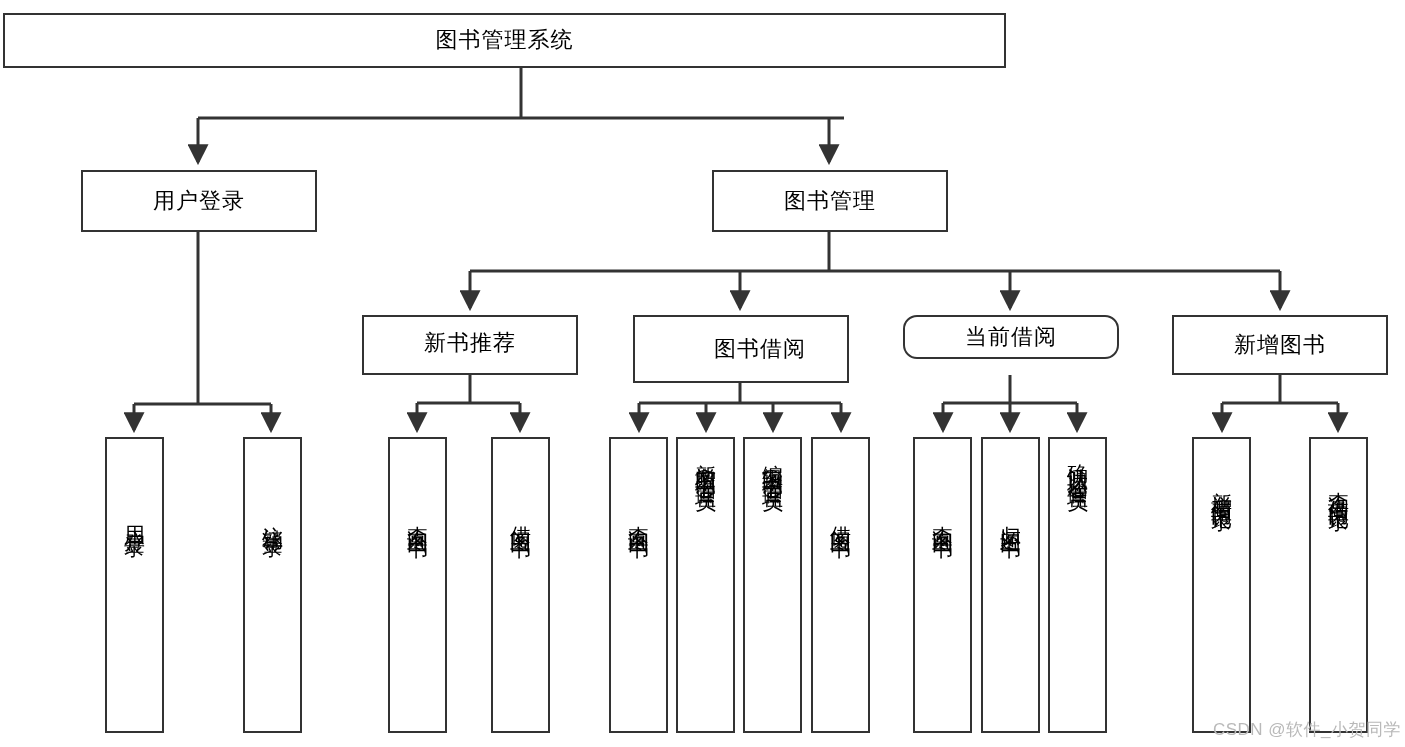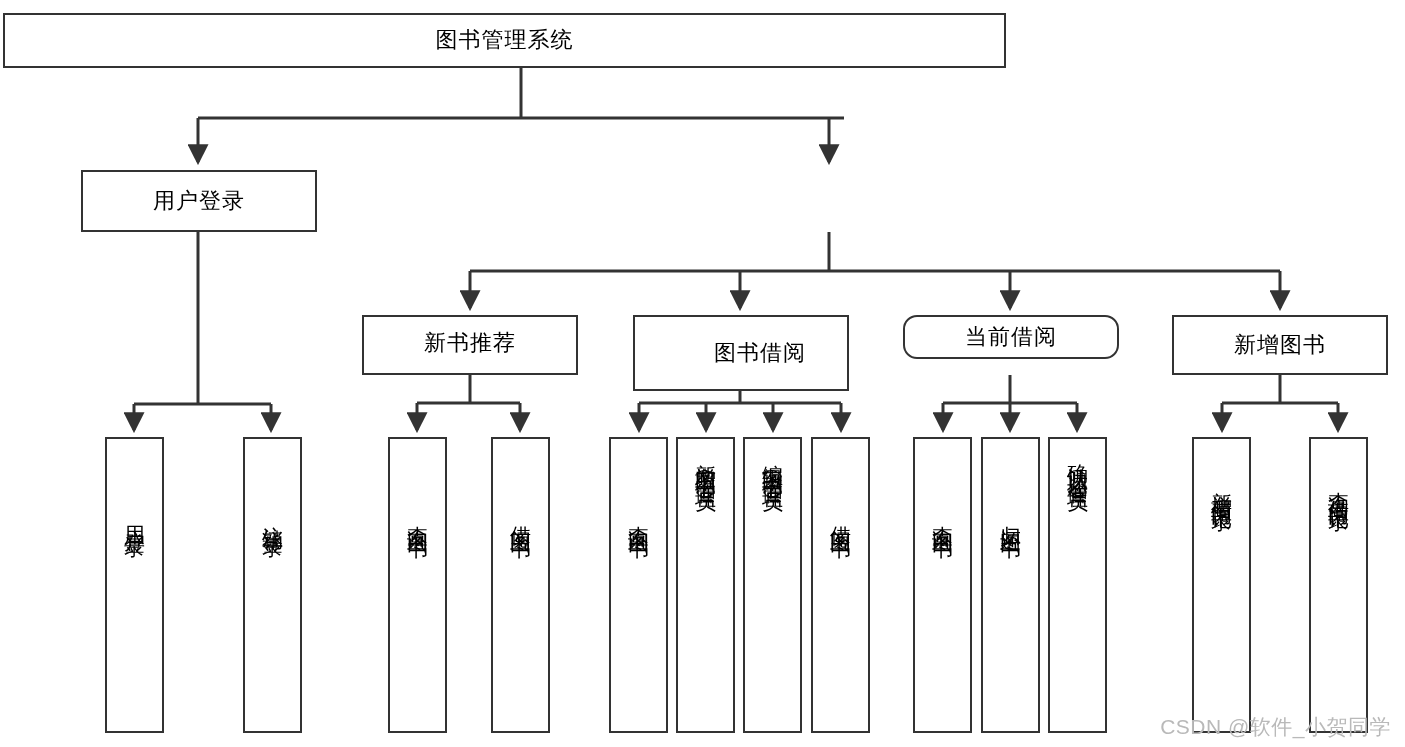--- a/index.html
+++ b/index.html
@@ -49,23 +49,23 @@
   .node.v .label {
     writing-mode: vertical-rl;
     text-orientation: upright;
     font-size: 21px;
     letter-spacing: 4px;
     line-height: 1.05;
     white-space: nowrap;
   }
   .watermark {
     position: absolute;
-    right: 14px;
+    right: 4px;
     bottom: 6px;
-    font-size: 21px;
+    font-size: 17px;
     color: #b9b9b9;
     letter-spacing: 0.5px;
     z-index: 3;
     white-space: nowrap;
   }
 </style>
 </head>
 <body>
 
 <div id="canvas">
@@ -120,25 +120,28 @@
     </g>
   </svg>
 
   <div class="node h" style="left:3px; top:13px; width:1003px; height:55px;">
     <span class="label">图书管理系统</span>
   </div>
 
   <div class="node h" style="left:81px; top:170px; width:236px; height:62px;">
     <span class="label">用户登录</span>
   </div>
+  <div class="node h" style="left:712px; top:170px; width:236px; height:62px;">
+    <span class="label">图书管理</span>
+  </div>
 
   <div class="node h" style="left:362px; top:315px; width:216px; height:60px;font-family:Liberation Mono, monospace;">
     <span class="label">新书推荐</span>
   </div>
-  <div class="node h" style="left:633px; top:315px; width:216px; height:76px;padding-left:38px;">
+  <div class="node h" style="left:633px; top:315px; width:216px; height:68px;padding-left:38px;">
     <span class="label">图书借阅</span>
   </div>
   <div class="node h" style="left:903px; top:315px; width:216px; height:44px;border-radius:14px;">
     <span class="label">当前借阅</span>
   </div>
   <div class="node h" style="left:1172px; top:315px; width:216px; height:60px;">
     <span class="label">新增图书</span>
   </div>
 
   <div class="node v" style="left:105px; top:437px; width:59px; height:296px; padding-top:70px;">

